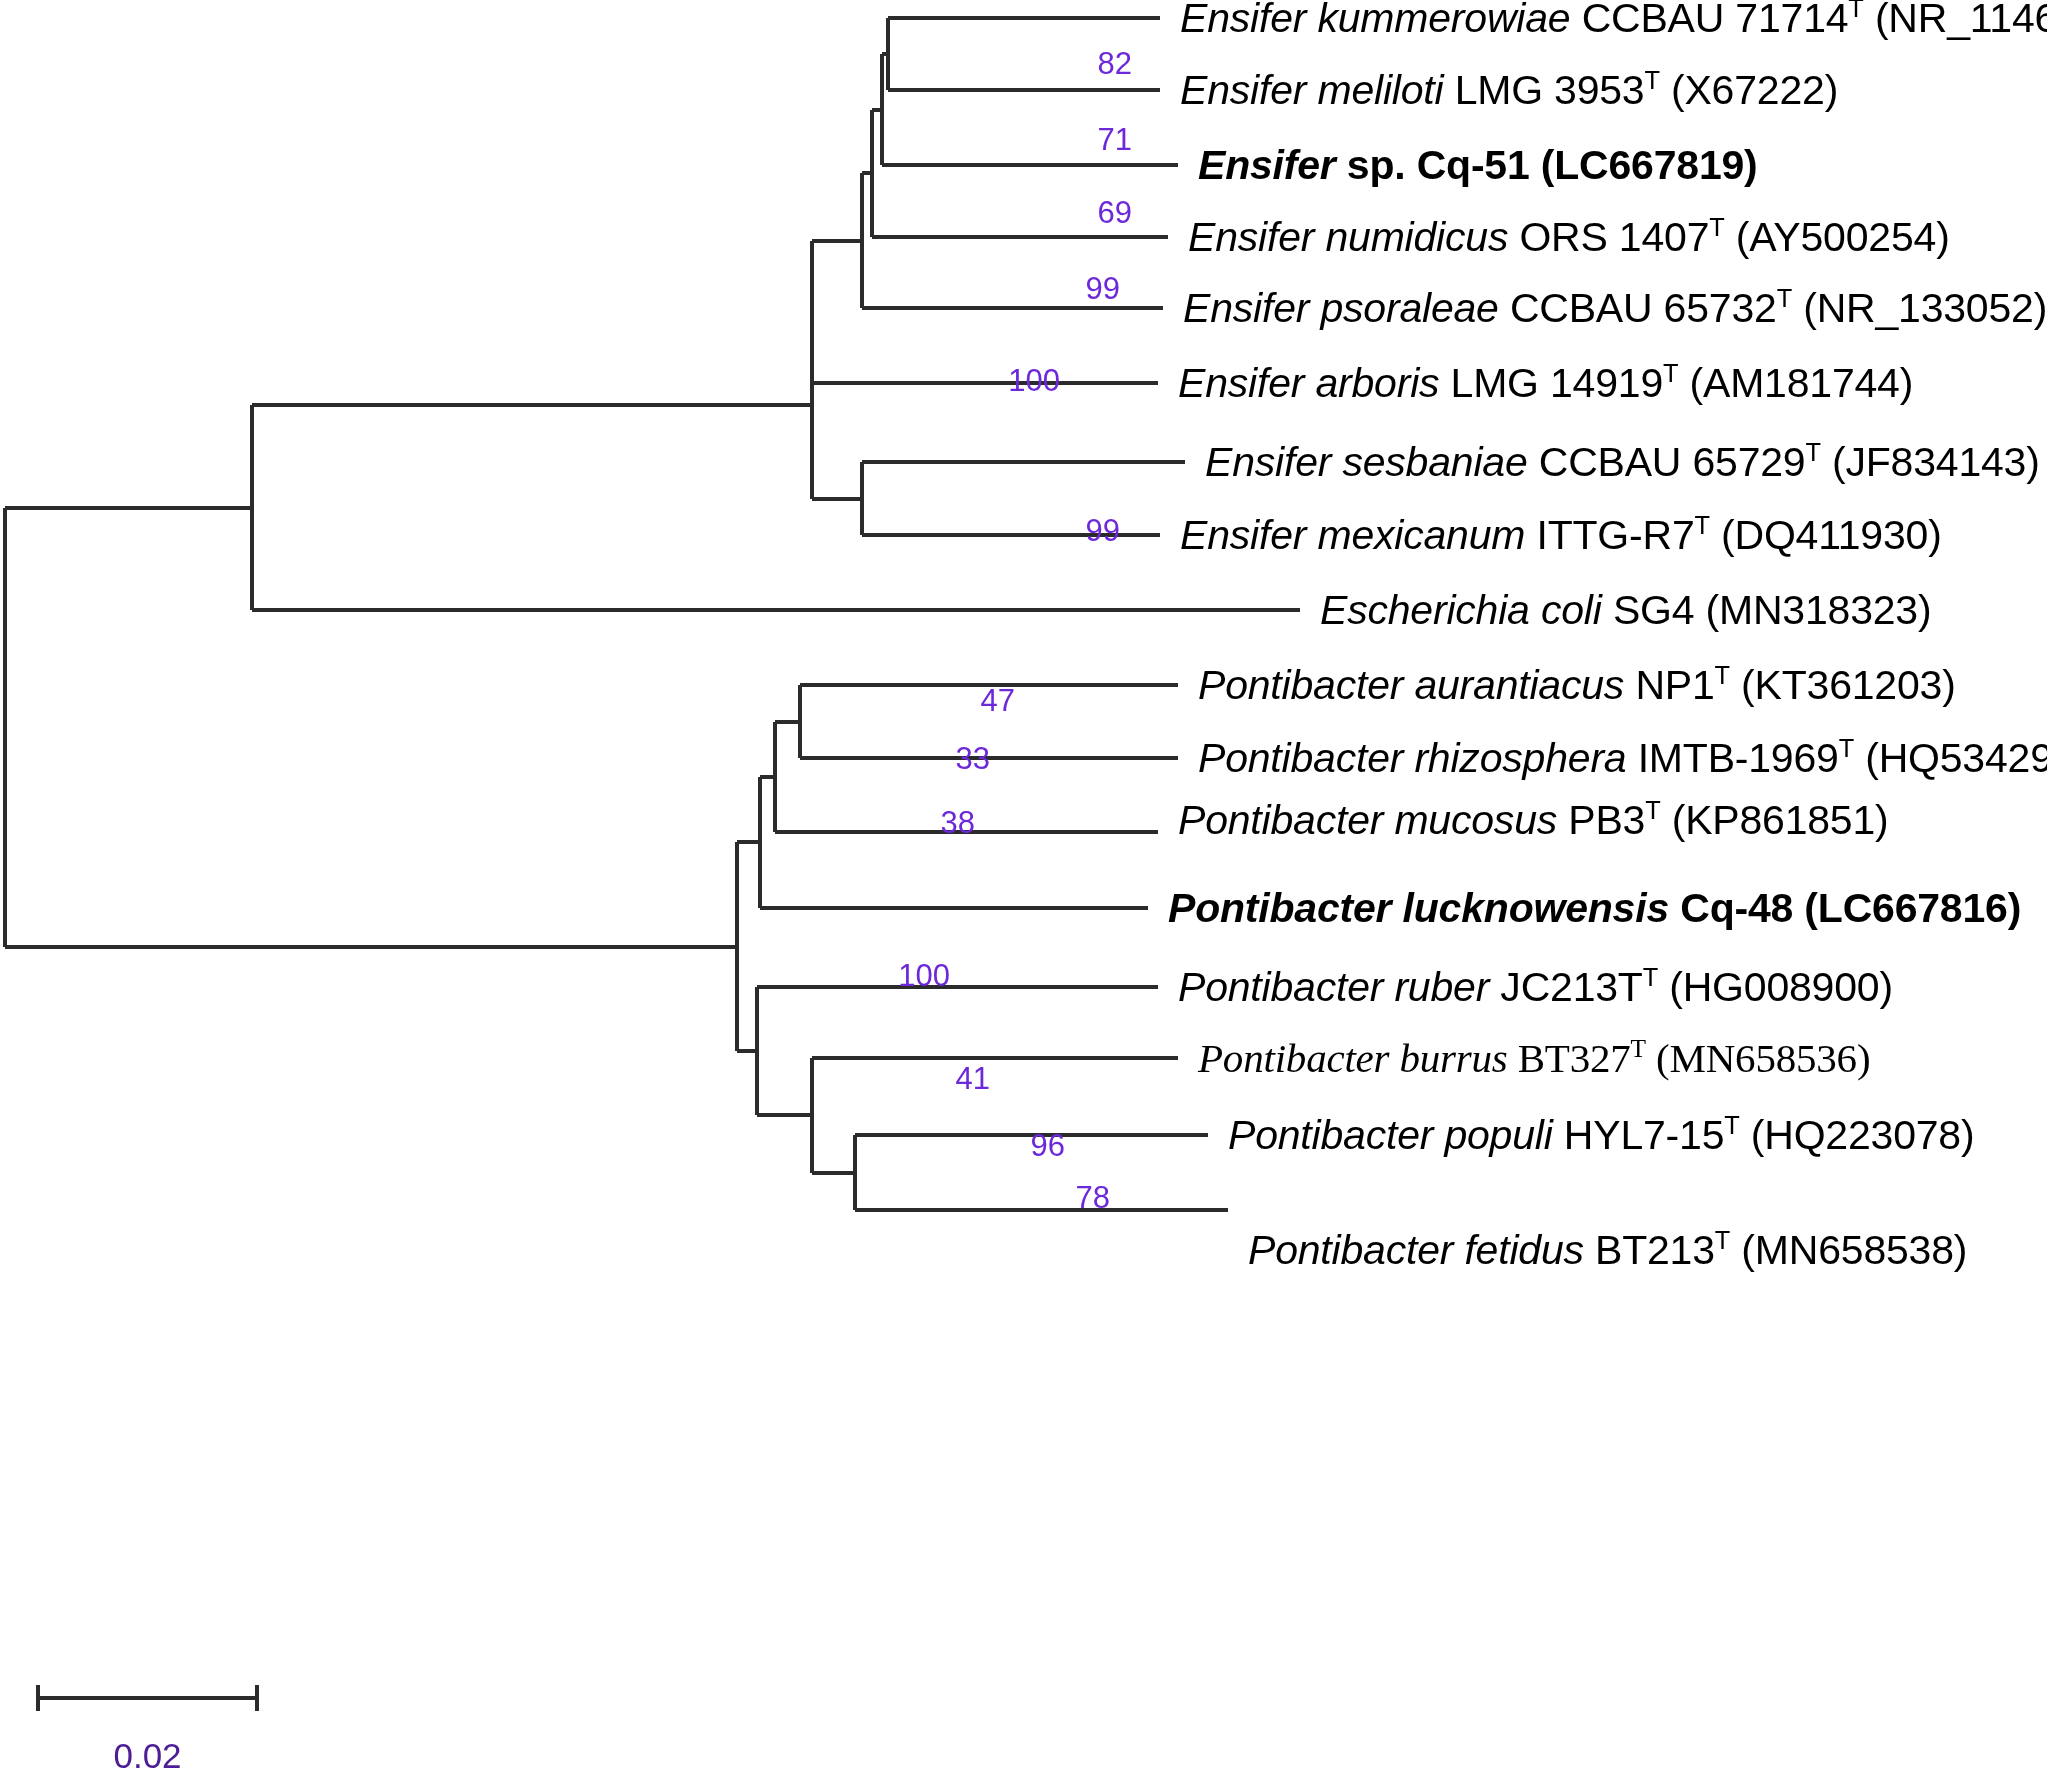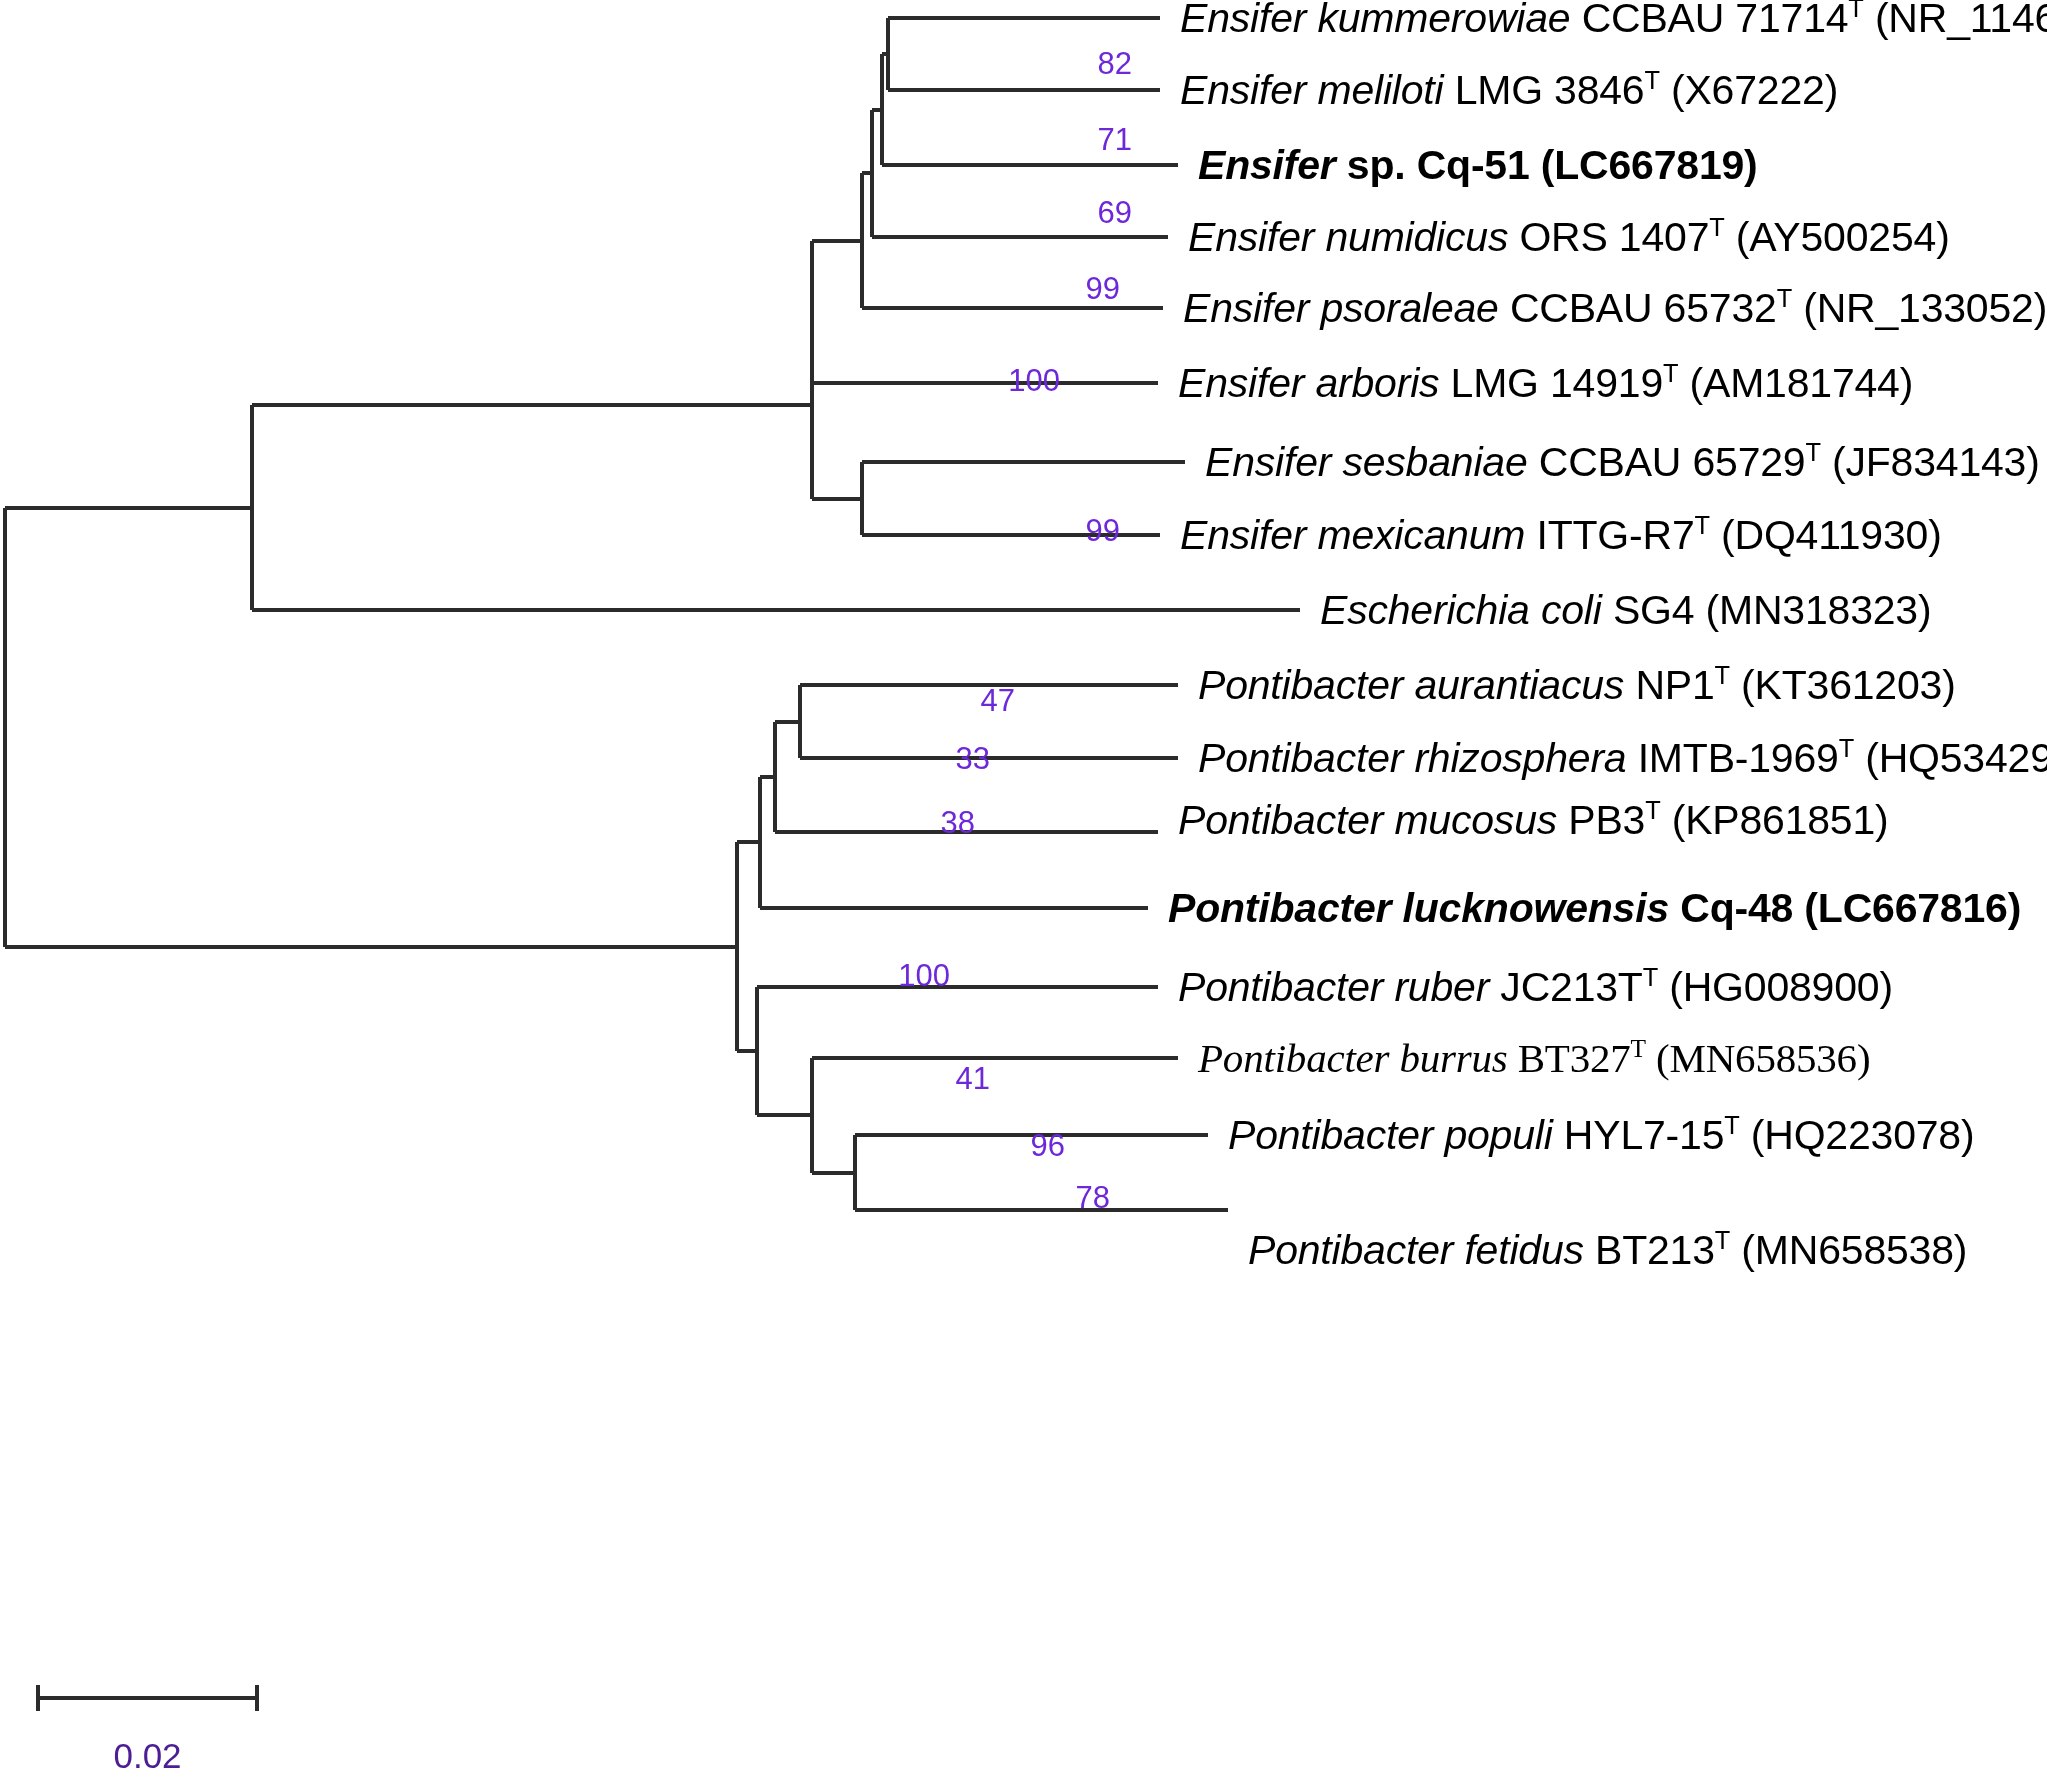--- a/index.html
+++ b/index.html
@@ -128,21 +128,21 @@
       <line x1="737" y1="842.375" x2="760" y2="842.375" stroke="#2b2b2b" stroke-width="4" shape-rendering="crispEdges"></line>
       <line x1="737" y1="1051.125" x2="757" y2="1051.125" stroke="#2b2b2b" stroke-width="4" shape-rendering="crispEdges"></line>
       <line x1="737" y1="842.375" x2="737" y2="1051.125" stroke="#2b2b2b" stroke-width="4" shape-rendering="crispEdges"></line>
       <line x1="5" y1="507.578125" x2="252" y2="507.578125" stroke="#2b2b2b" stroke-width="4" shape-rendering="crispEdges"></line>
       <line x1="5" y1="946.75" x2="737" y2="946.75" stroke="#2b2b2b" stroke-width="4" shape-rendering="crispEdges"></line>
       <line x1="5" y1="507.578125" x2="5" y2="946.75" stroke="#2b2b2b" stroke-width="4" shape-rendering="crispEdges"></line>
     </svg>
 
   <div id="labels-layer">
       <div class="tip-label" style="left: 1180px; top: 18px;"><span class="genus">Ensifer</span> <span class="epithet">kummerowiae</span> <span class="strain">CCBAU 71714</span><sup>T</sup> (<span class="acc">NR_114614</span>)</div>
-      <div class="tip-label" style="left: 1180px; top: 90px;"><span class="genus">Ensifer</span> <span class="epithet">meliloti</span> <span class="strain">LMG 3846</span><sup>T</sup> (<span class="acc">X67222</span>)</div>
+      <div class="tip-label" style="left: 1180px; top: 90px;"><span class="genus">Ensifer</span> <span class="epithet">meliloti</span> <span class="strain">LMG 3953</span><sup>T</sup> (<span class="acc">X67222</span>)</div>
       <div class="tip-label bold" style="left: 1198px; top: 165px;"><span class="genus">Ensifer</span> <span class="strain">sp.</span> <span class="strain">Cq-51</span> (<span class="acc">LC667819</span>)</div>
       <div class="tip-label" style="left: 1188px; top: 237px;"><span class="genus">Ensifer</span> <span class="epithet">numidicus</span> <span class="strain">ORS 1407</span><sup>T</sup> (<span class="acc">AY500254</span>)</div>
       <div class="tip-label" style="left: 1183px; top: 308px;"><span class="genus">Ensifer</span> <span class="epithet">psoraleae</span> <span class="strain">CCBAU 65732</span><sup>T</sup> (<span class="acc">NR_133052</span>)</div>
       <div class="tip-label" style="left: 1178px; top: 383px;"><span class="genus">Ensifer</span> <span class="epithet">arboris</span> <span class="strain">LMG 14919</span><sup>T</sup> (<span class="acc">AM181744</span>)</div>
       <div class="tip-label" style="left: 1205px; top: 462px; text-align: center;"><span class="genus">Ensifer</span> <span class="epithet">sesbaniae</span> <span class="strain">CCBAU 65729</span><sup>T</sup> (<span class="acc">JF834143</span>)</div>
       <div class="tip-label" style="left: 1180px; top: 535px;"><span class="genus">Ensifer</span> <span class="epithet">mexicanum</span> <span class="strain">ITTG-R7</span><sup>T</sup> (<span class="acc">DQ411930</span>)</div>
       <div class="tip-label" style="left: 1320px; top: 610px;"><span class="genus">Escherichia</span> <span class="epithet">coli</span> <span class="strain">SG4</span> (<span class="acc">MN318323</span>)</div>
       <div class="tip-label" style="left: 1198px; top: 685px;"><span class="genus">Pontibacter</span> <span class="epithet">aurantiacus</span> <span class="strain">NP1</span><sup>T</sup> (<span class="acc">KT361203</span>)</div>
       <div class="tip-label" style="left: 1198px; top: 758px;"><span class="genus">Pontibacter</span> <span class="epithet">rhizosphera</span> <span class="strain">IMTB-1969</span><sup>T</sup> (<span class="acc">HQ534295</span>)</div>
       <div class="tip-label" style="left: 1178px; top: 820px;"><span class="genus">Pontibacter</span> <span class="epithet">mucosus</span> <span class="strain">PB3</span><sup>T</sup> (<span class="acc">KP861851</span>)</div>

